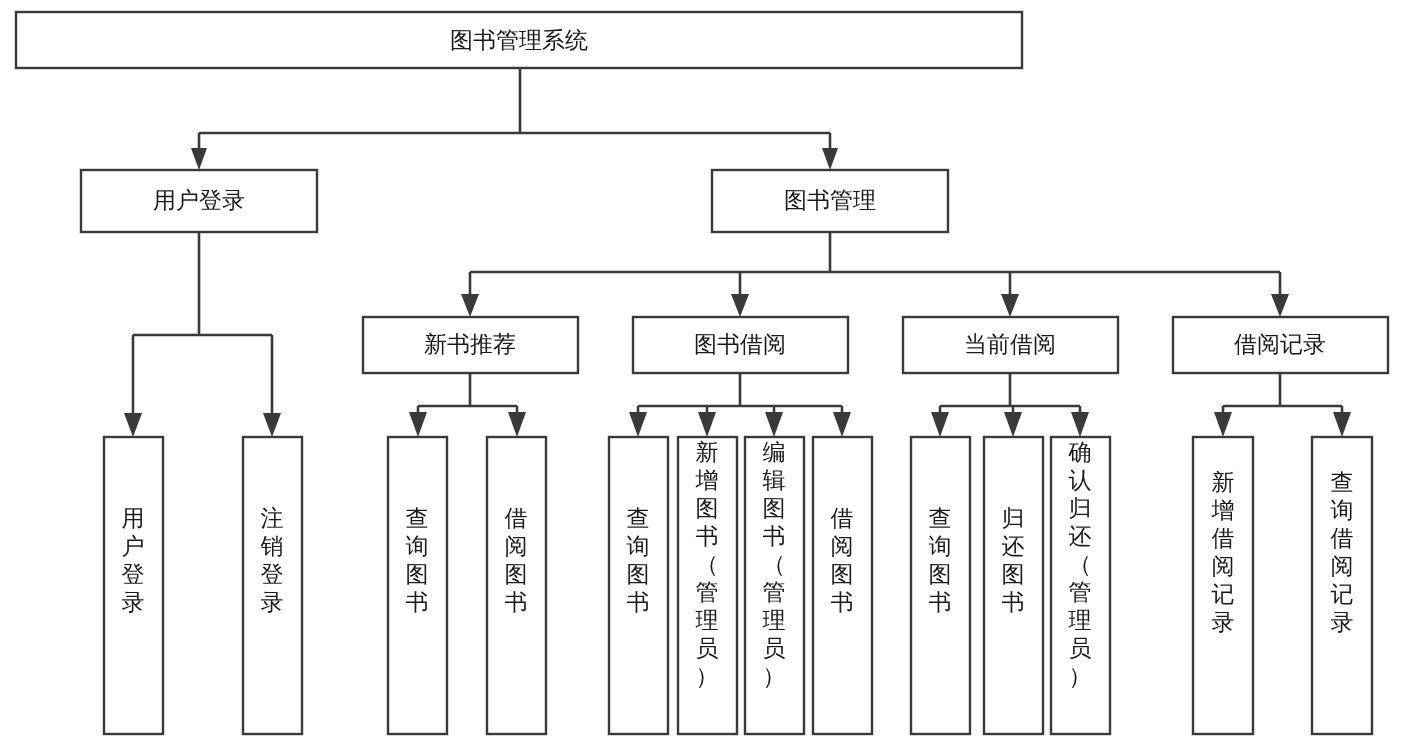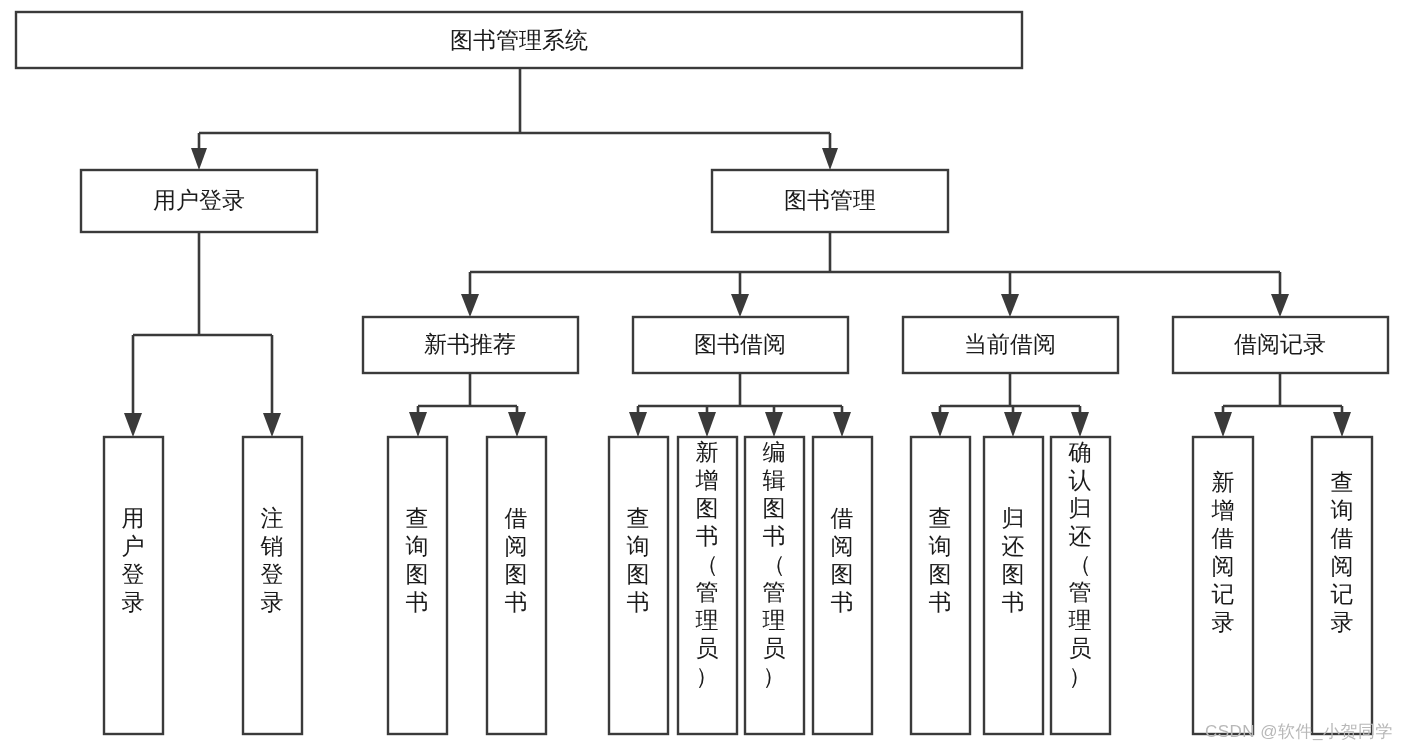--- a/index.html
+++ b/index.html
@@ -237,14 +237,13 @@
       <rect class="node-box" x="1193" y="437" width="60" height="297"></rect>
       <text class="node-label-v" x="1223" y="490"><tspan x="1223" dy="0">新</tspan><tspan x="1223" dy="28">增</tspan><tspan x="1223" dy="28">借</tspan><tspan x="1223" dy="28">阅</tspan><tspan x="1223" dy="28">记</tspan><tspan x="1223" dy="28">录</tspan></text>
     </g>
     <g>
       <rect class="node-box" x="1312" y="437" width="60" height="297"></rect>
       <text class="node-label-v" x="1342" y="490"><tspan x="1342" dy="0">查</tspan><tspan x="1342" dy="28">询</tspan><tspan x="1342" dy="28">借</tspan><tspan x="1342" dy="28">阅</tspan><tspan x="1342" dy="28">记</tspan><tspan x="1342" dy="28">录</tspan></text>
     </g>
 
   </svg>
 
-  <div class="watermark-text">CSDN @软件_小贺同学</div>
 </div>
 
 </body></html>

